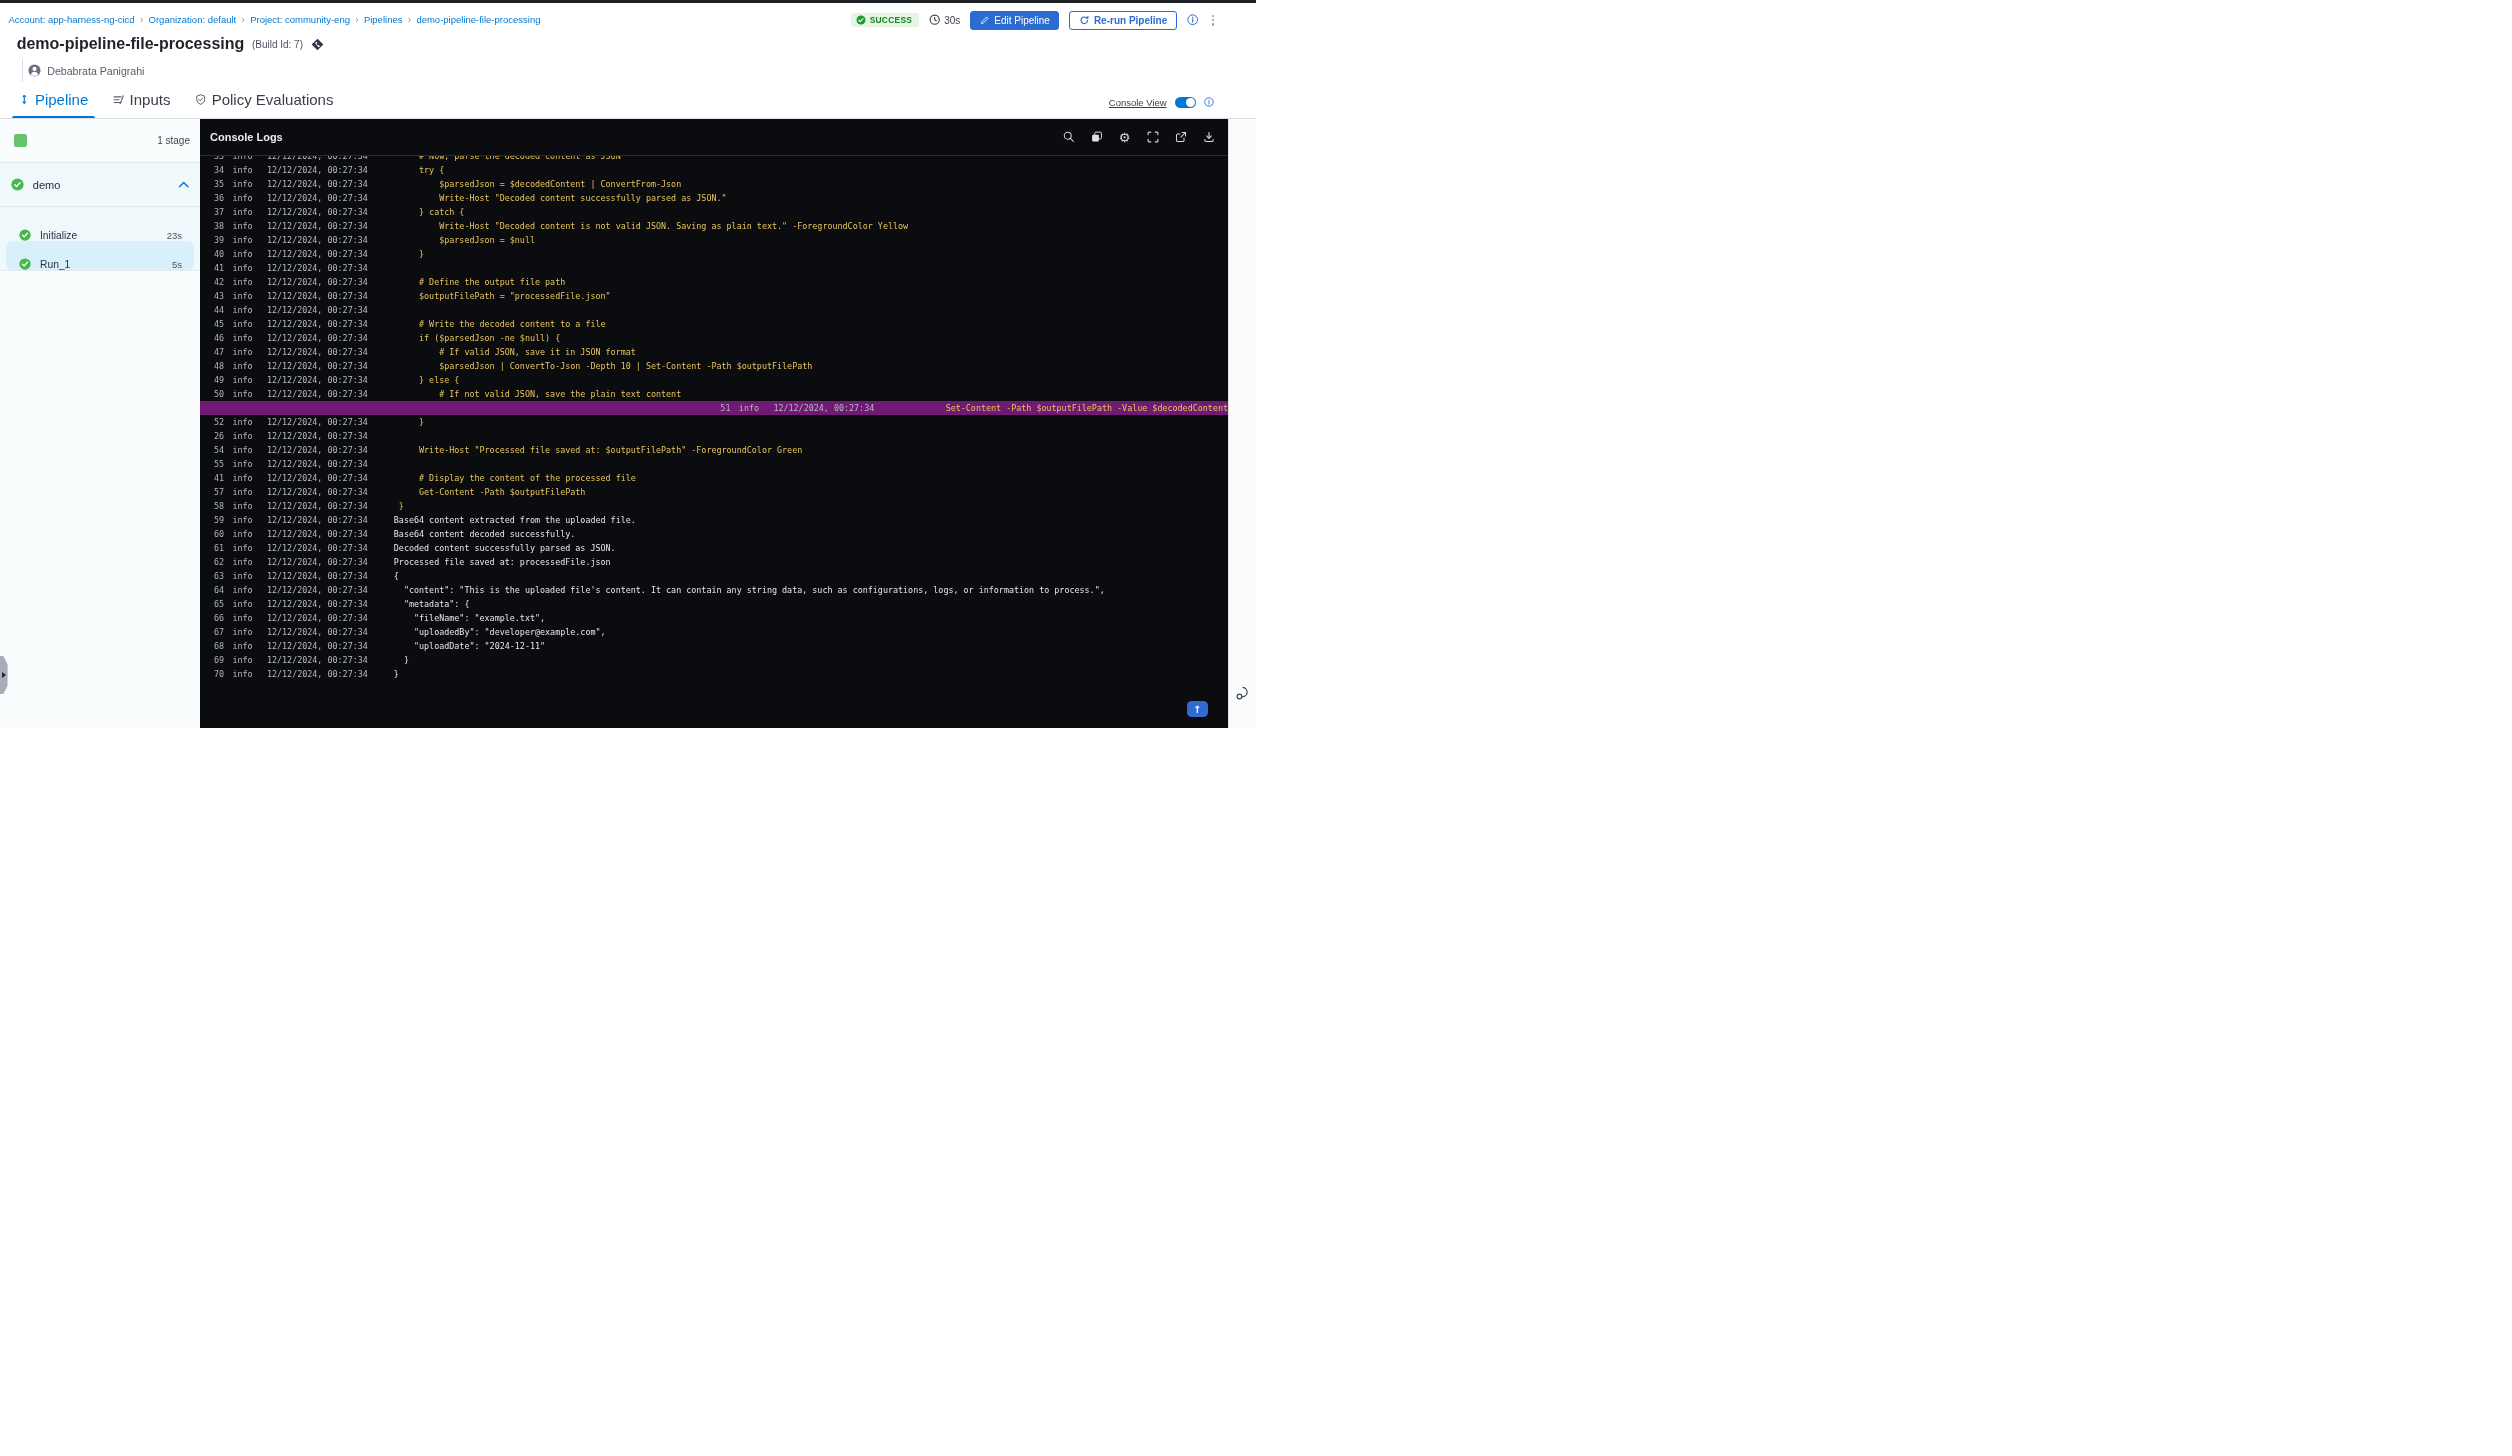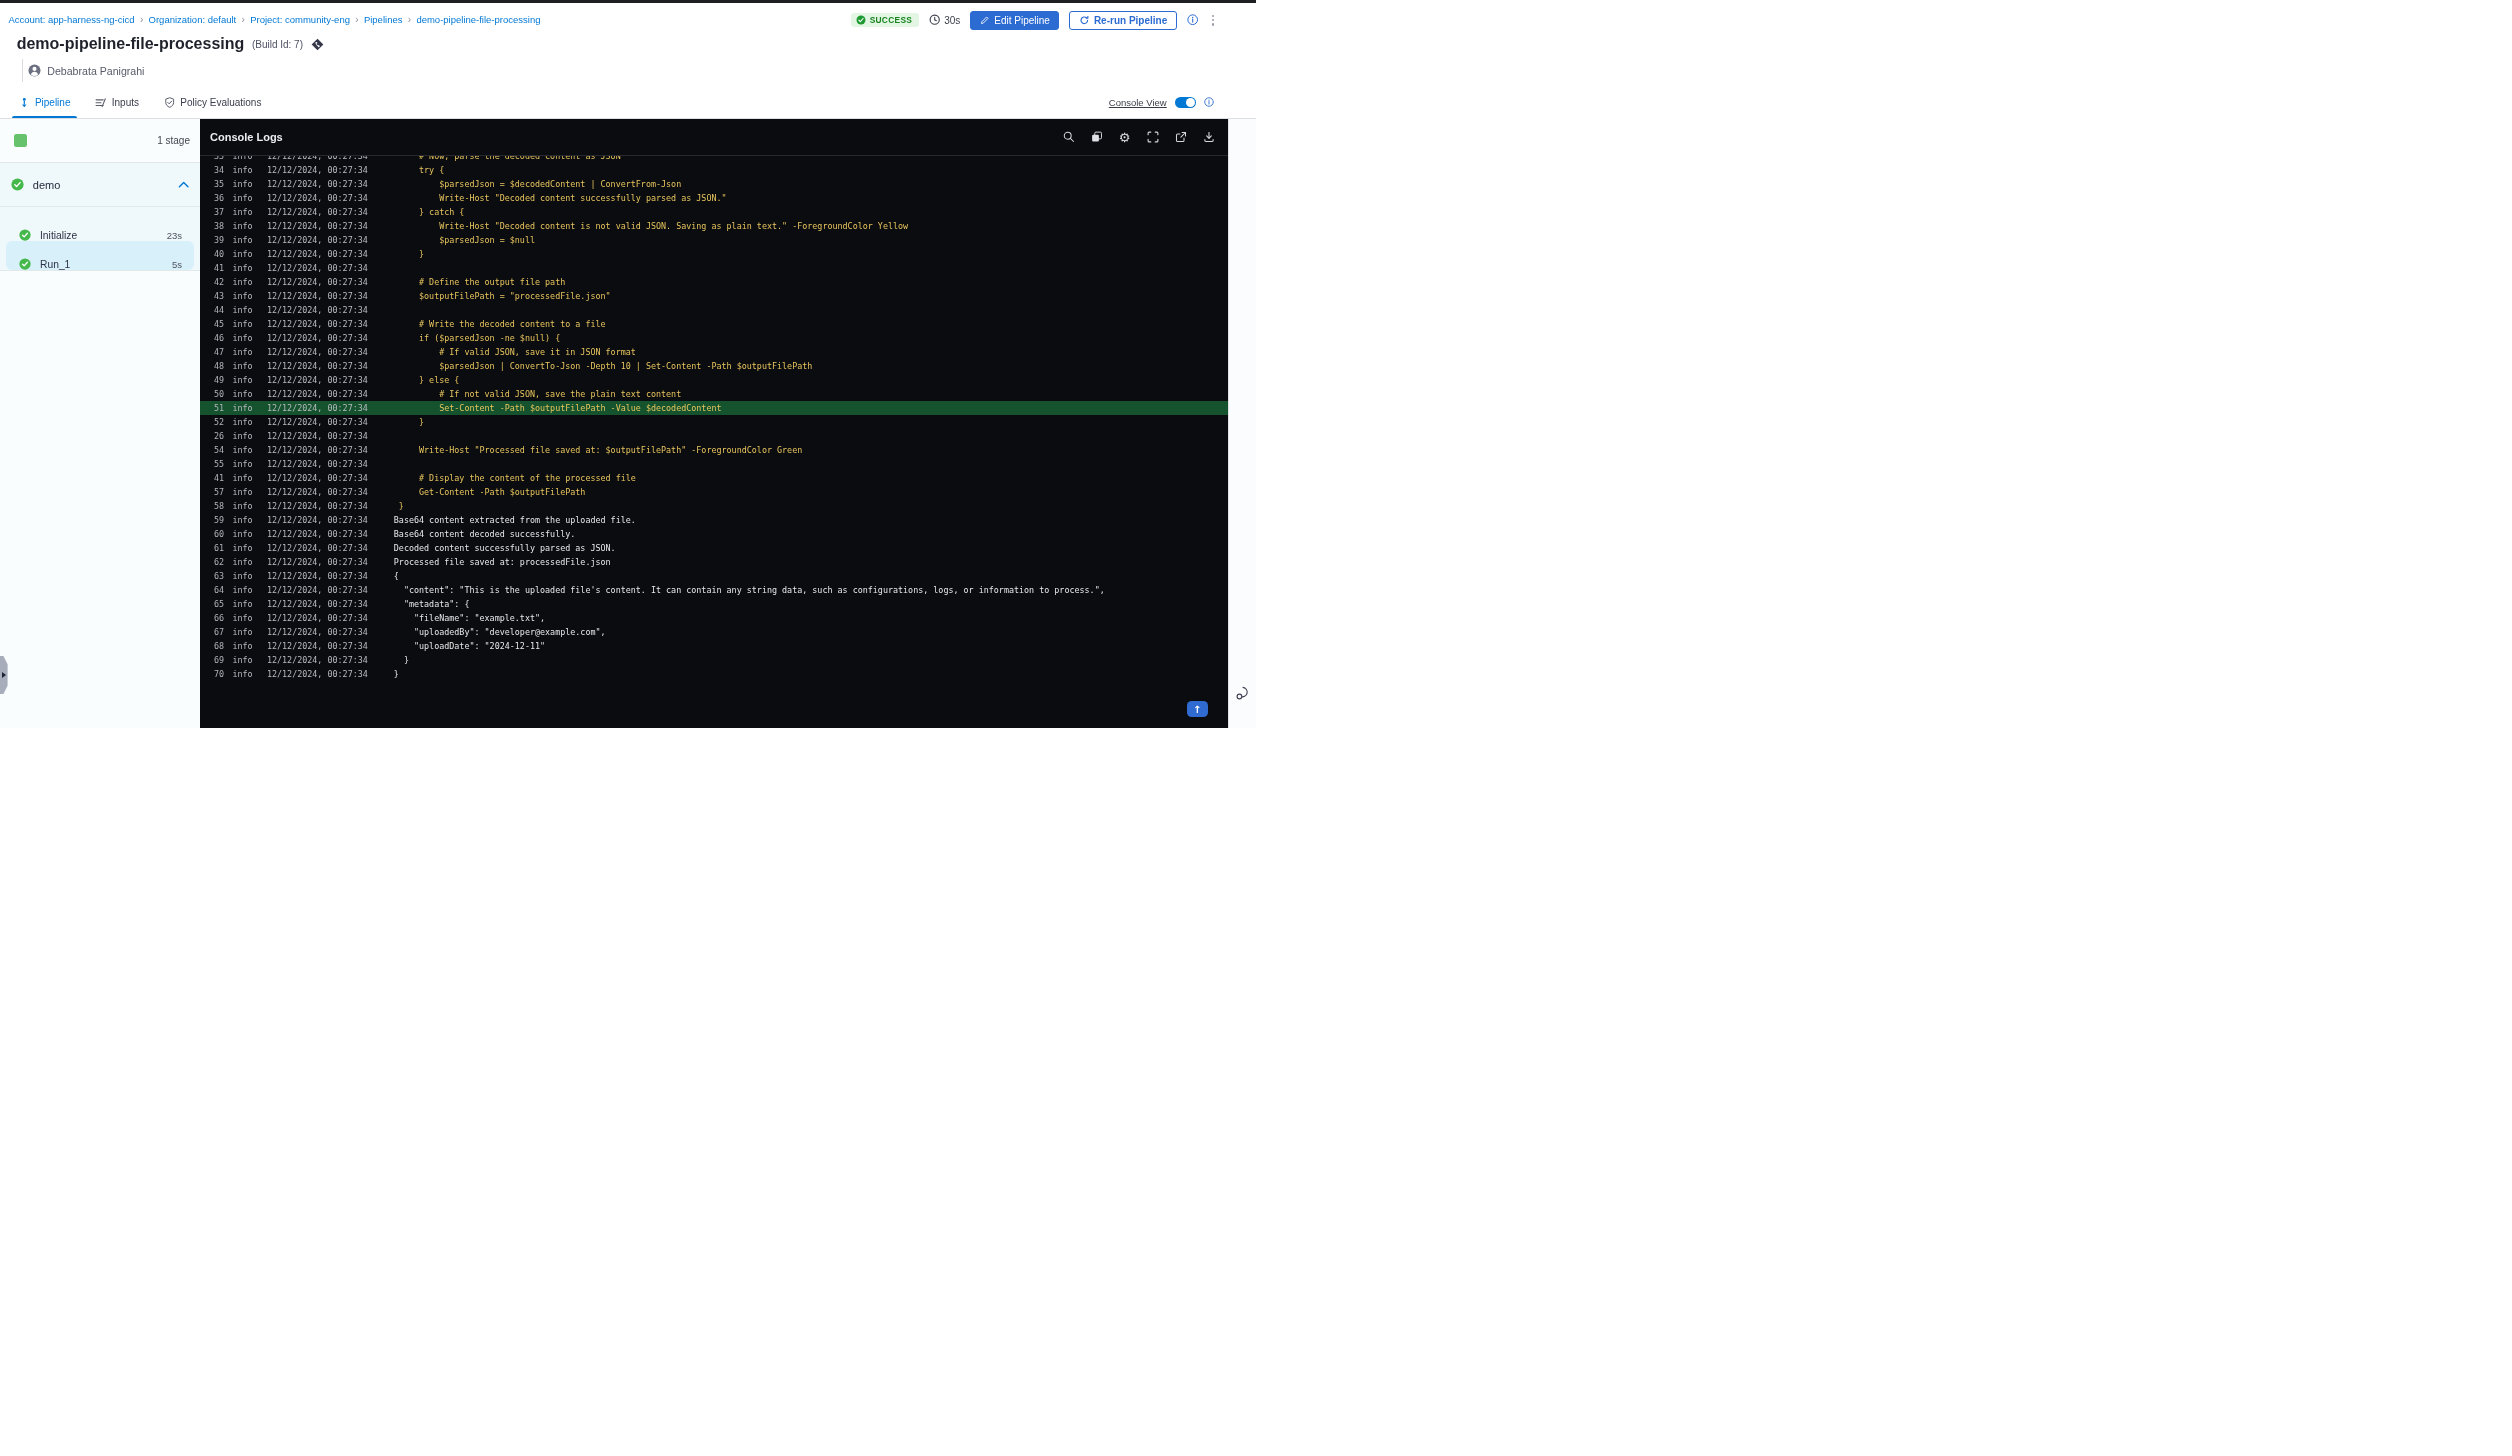--- a/index.html
+++ b/index.html
@@ -26,21 +26,21 @@
   .kebab i{width:2.4px;height:2.4px;border-radius:50%;background:#989dab;}
 
   .title-row{position:absolute;left:16.7px;top:32px;display:flex;align-items:center;gap:7.6px;}
   .page-title{font-size:16px;font-weight:bold;color:#1f222b;}
   .build-id{font-size:10px;color:#4e5263;}
   .author-row{position:absolute;left:22px;top:56px;height:23px;display:flex;align-items:center;gap:6px;
               border-left:0.8px solid #d9dbe0;padding-left:5.3px;}
   .author-name{font-size:10.6px;color:#575b69;}
 
   .main-tabs{position:absolute;left:16.7px;bottom:0;display:flex;gap:20px;}
-  .mtab{position:relative;display:flex;align-items:center;gap:5.3px;font-size:10px;color:#3a3e4c;
+  .mtab{position:relative;display:flex;align-items:center;gap:5.3px;font-size:15px;color:#3a3e4c;
         padding:0 2.3px 10px 2.3px;cursor:pointer;}
   .mtab.active{color:#0278d5;}
   .mtab.active::after{content:"";position:absolute;left:-4.6px;right:-4.6px;bottom:0;height:2.3px;
         background:#0278d5;border-radius:2.3px 2.3px 0 0;}
   .console-view{position:absolute;right:42px;bottom:10px;display:flex;align-items:center;gap:8.4px;}
   .console-view-label{font-size:9.5px;color:#3a3d49;text-decoration:underline;}
   .toggle{position:relative;width:20.5px;height:11.4px;border-radius:6px;background:#0278d5;cursor:pointer;}
   .toggle .knob{position:absolute;right:1.1px;top:1.1px;width:9px;height:9px;border-radius:50%;background:#fff;}
 
   
@@ -78,21 +78,21 @@
   .gear-glyph{font-size:13px;color:#dadbe0;line-height:1;}
   .log-list{flex:1;overflow:hidden;}
   .log-row{display:flex;height:14px;line-height:14px;white-space:pre;
            font-family:"DejaVu Sans Mono","Liberation Mono",monospace;font-size:8.4px;color:#b7bac1;}
   .log-row:first-child{margin-top:-6.8px;}
   .log-row .num{width:15px;margin-left:9px;text-align:right;color:#b0b3ba;}
   .log-row .lvl{margin-left:8.4px;}
   .log-row .time{margin-left:14.4px;}
   .log-row .msg{margin-left:26px;color:#e8c55e;}
   .log-row.out .msg{color:#e7e8ea;}
-  .log-row.hl{background:#14532d;}
+  .log-row.hl{background:#701a75;justify-content:flex-end;}
   .scroll-top{position:absolute;right:20.5px;bottom:10.6px;width:20.5px;height:16.7px;border-radius:4.6px;
               background:#2f6bd0;color:#fff;display:flex;align-items:center;justify-content:center;
               font-size:10px;font-weight:bold;cursor:pointer;font-family:"DejaVu Sans",sans-serif;}
 
   .rightstrip{width:27px;flex:none;background:#fbfcfd;border-left:0.8px solid #e1e3e8;position:relative;}
   .chat-fab{position:absolute;left:50%;transform:translateX(-50%);bottom:23px;cursor:pointer;}
 
   .side-handle{position:absolute;left:0;top:656px;width:7.6px;height:38px;background:#a8adbb;
                clip-path:polygon(0 0,45% 0,100% 22%,100% 78%,45% 100%,0 100%);cursor:pointer;
                display:flex;align-items:center;}

